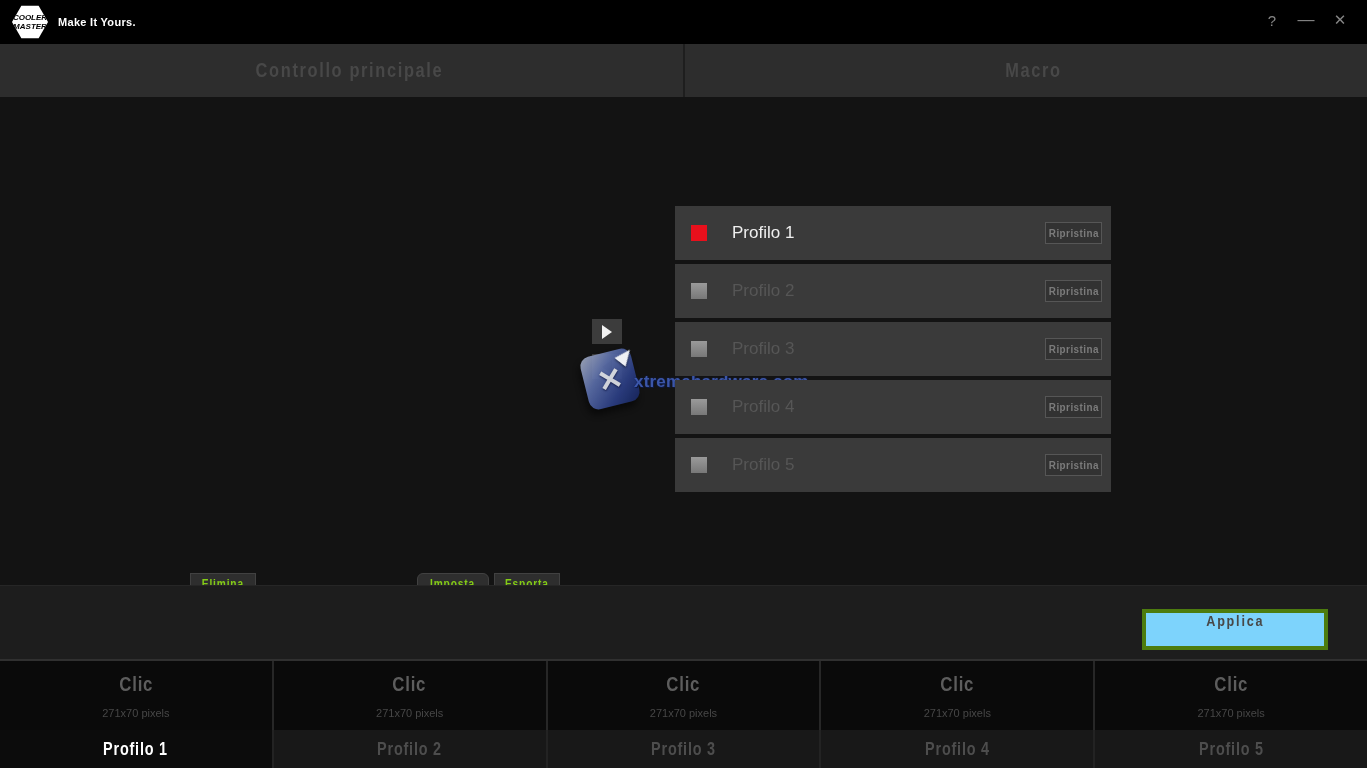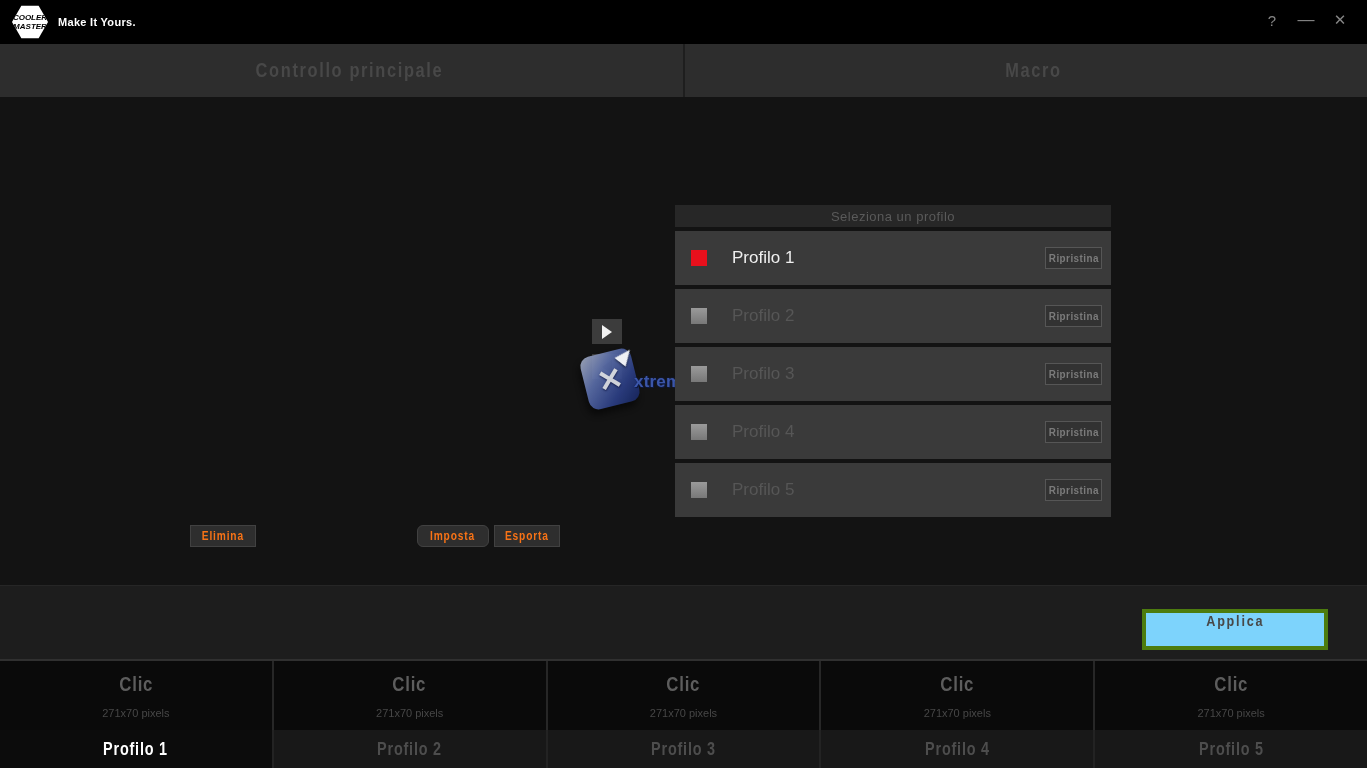--- a/index.html
+++ b/index.html
@@ -33,21 +33,21 @@
     background:var(--accent,#c31418);}
   .tabbar-underline{left:0;top:95px;width:1367px;height:2px;background:#0e0e0e;z-index:0;}
 
   
   .panel-header{height:21px;background:#272727;color:#5a5a5a;font-size:13px;
     letter-spacing:.5px;display:flex;align-items:center;justify-content:center;}
   .panel-left{left:190px;top:205px;width:371px;}
   .panel-left .panel-body{height:289px;background:#3a3a3a;}
 
   .small-btn{height:22px;background:#2e2e2e;border:1px solid #414141;box-sizing:border-box;
-    color:#f97316;font-size:12px;font-weight:bold;display:flex;align-items:center;justify-content:center;}
+    color:#84cc16;font-size:12px;font-weight:bold;display:flex;align-items:center;justify-content:center;margin-top:48px;}
   .small-btn .cond{display:inline-block;transform:scaleX(.85);letter-spacing:1px;}
   .btn-elimina{left:190px;top:525px;width:66px;}
   .btn-imposta{left:417px;top:525px;width:72px;border-radius:6px;}
   .btn-esporta{left:494px;top:525px;width:66px;}
 
   
   .arrow-btn{width:30px;height:25px;background:#3c3c3c;display:flex;align-items:center;justify-content:center;}
   .arrow-right{left:592px;top:319px;}
   .arrow-left{left:592px;top:354px;}
   .tri-r{width:0;height:0;border-top:7px solid transparent;border-bottom:7px solid transparent;
@@ -152,21 +152,20 @@
     <div class="tri-l"></div>
   </div>
 
   <div class="abs wm-icon">
     <span class="x">✕</span>
   </div>
   <div class="abs wm-cursor"></div>
   <div class="abs wm-text">xtremehardware.com</div>
 
   <div class="abs panel-right">
-    <div class="panel-header">Seleziona un profilo</div>
 
     <div class="profile-row selected">
       <div class="pr-check"></div>
       <div class="pr-label">Profilo 1</div>
       <div class="pr-restore">
         <span class="cond">Ripristina</span>
       </div>
     </div>
     <div class="profile-row">
       <div class="pr-check"></div>

